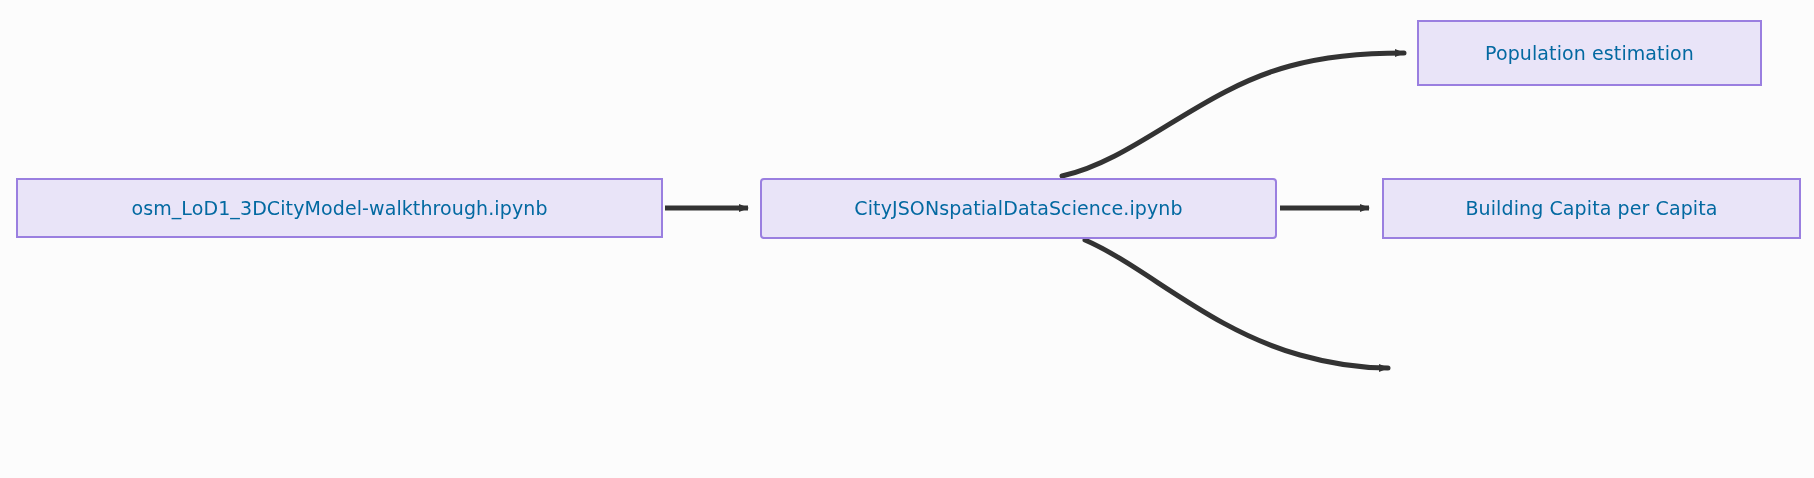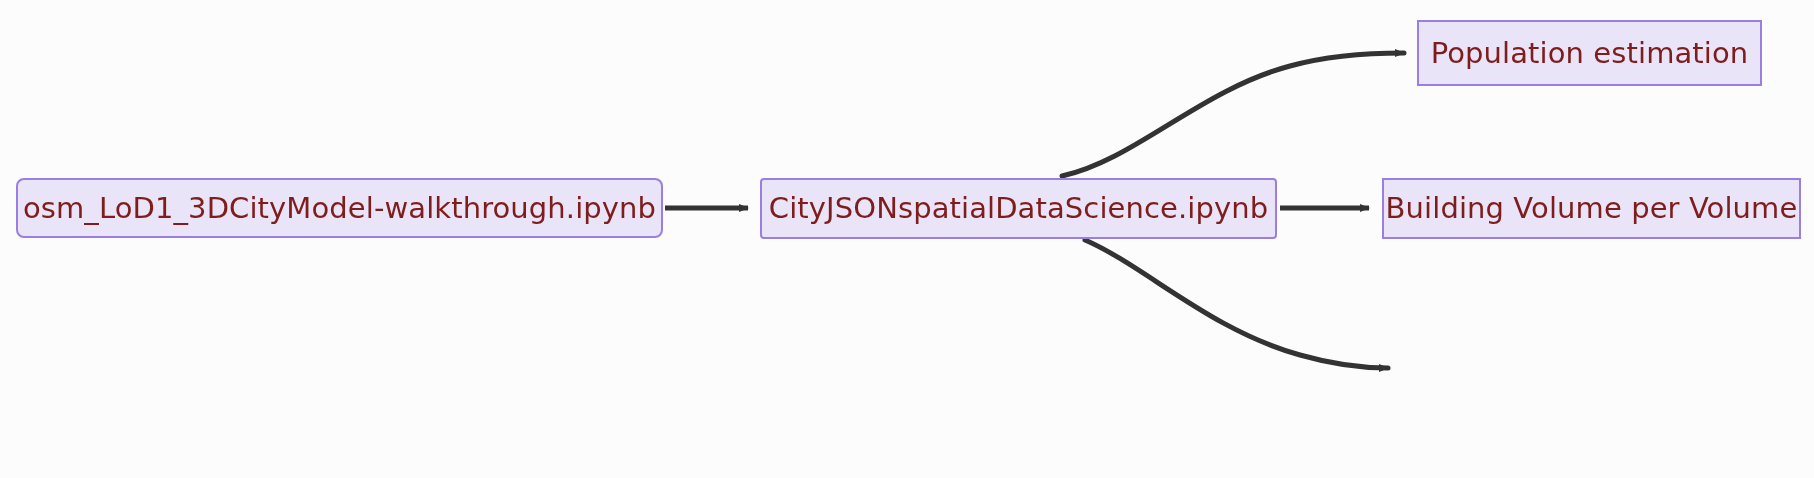--- a/index.html
+++ b/index.html
@@ -26,39 +26,39 @@
     top: 0;
     width: 1814px;
     height: 478px;
     pointer-events: none;
   }
   .node {
     position: absolute;
     box-sizing: border-box;
     background: #e9e4f8;
     border: 2px solid #9a7fe0;
-    color: #7f1d1d;
+    color: #0369a1;
     display: flex;
     align-items: center;
     justify-content: center;
-    font-size: 29px;
+    font-size: 19px;
     line-height: 1;
     letter-spacing: 0.1px;
     white-space: nowrap;
     padding: 0 18px;
   }
   .node.rounded {
     border-radius: 4px;
   }
   .node-label {
     display: block;
   }
   
   #node-source {
-    left: 16px;  top: 178px;  width: 647px;  height: 60px; border-radius: 8px;
+    left: 16px;  top: 178px;  width: 647px;  height: 60px;
   }
   #node-hub {
     left: 760px; top: 178px;  width: 517px;  height: 61px;
   }
   #node-population {
     left: 1417px; top: 20px;  width: 345px;  height: 66px;
   }
   #node-volume {
     left: 1382px; top: 178px; width: 419px;  height: 61px;
   }
@@ -101,17 +101,17 @@
 
   <div class="node rounded" id="node-hub">
     <span class="node-label">CityJSONspatialDataScience.ipynb</span>
   </div>
 
   <div class="node" id="node-population">
     <span class="node-label">Population estimation</span>
   </div>
 
   <div class="node" id="node-volume">
-    <span class="node-label">Building Volume per Volume</span>
+    <span class="node-label">Building Capita per Capita</span>
   </div>
 
 
 </div>
 
 </body></html>

